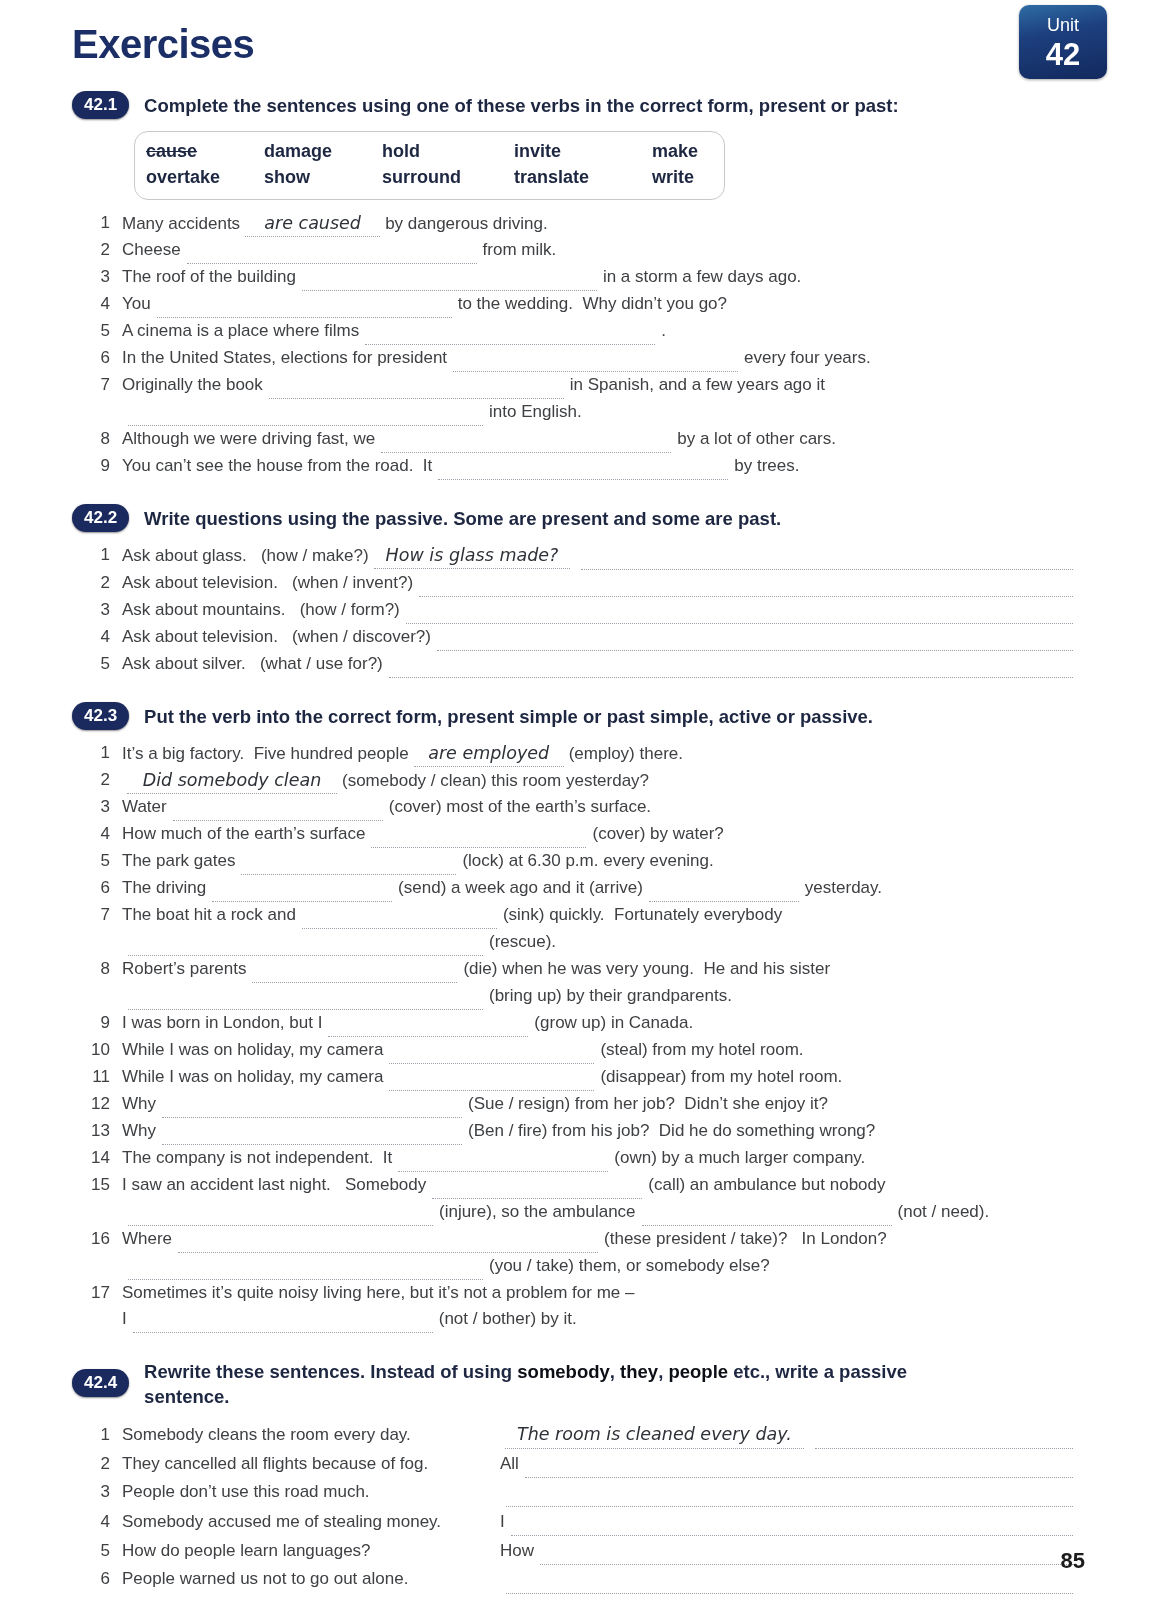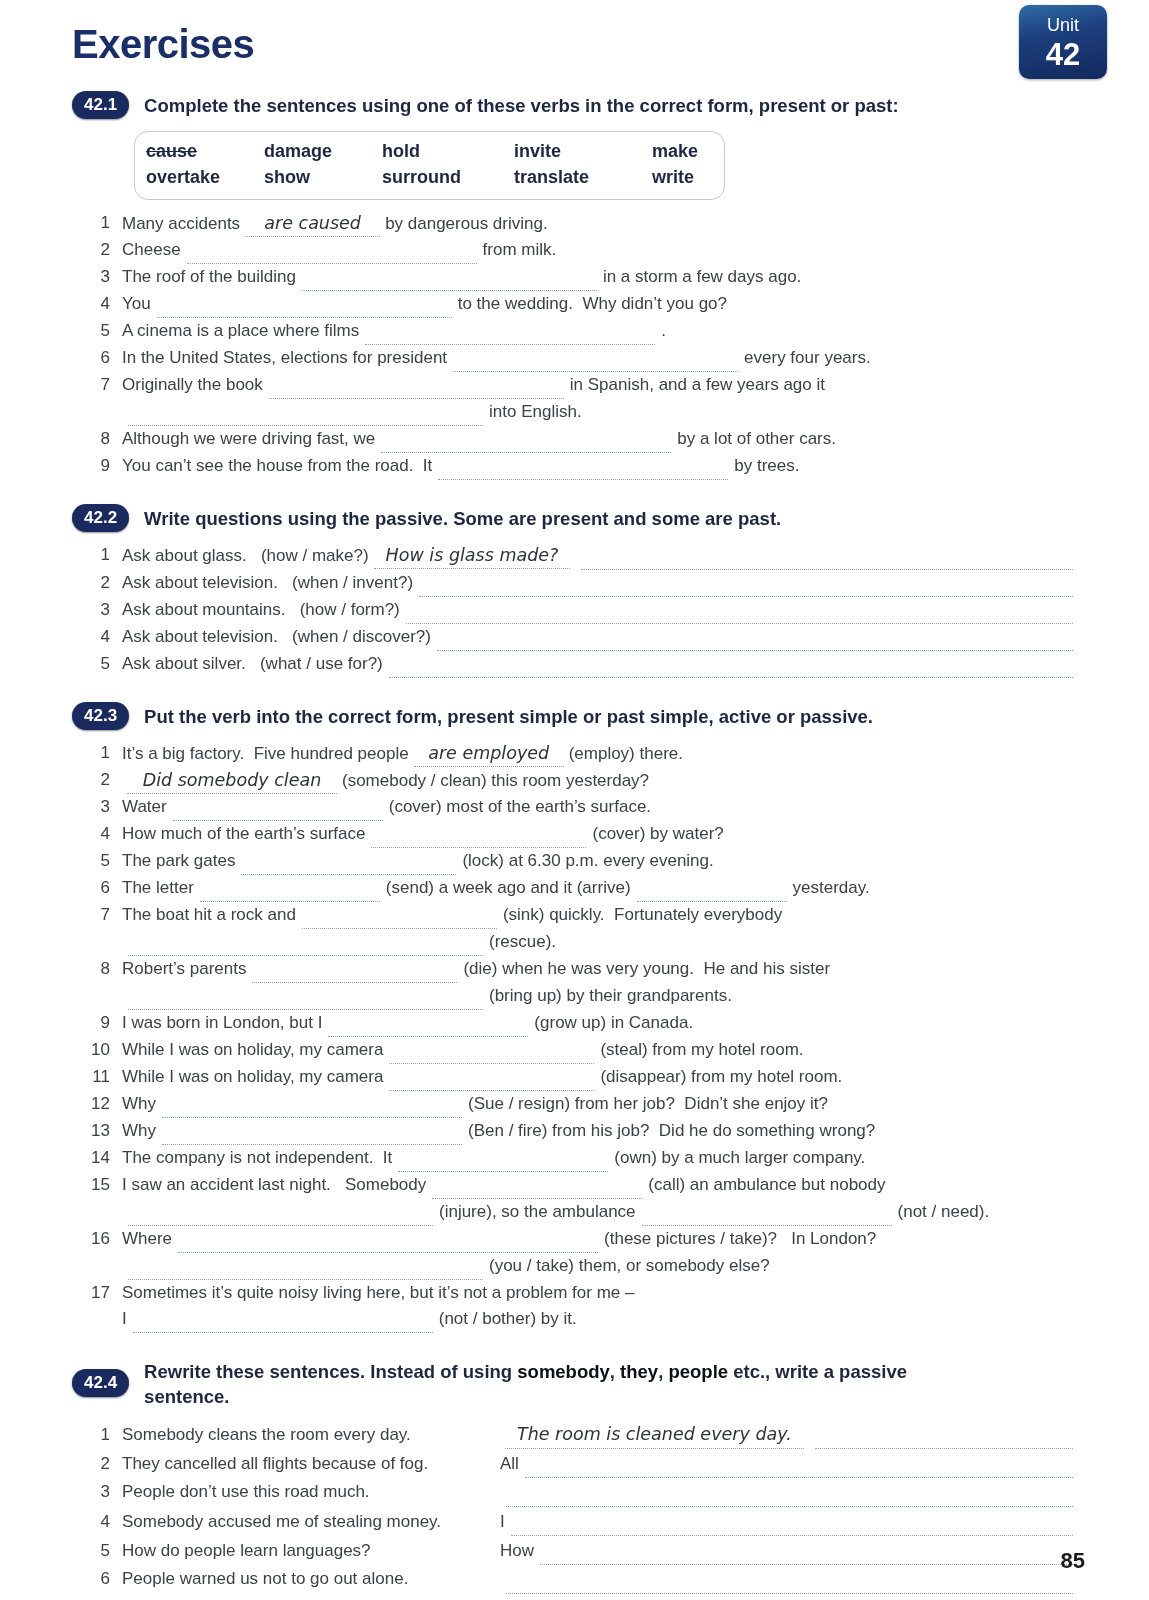--- a/index.html
+++ b/index.html
@@ -317,21 +317,21 @@
                 <span class="seg-text">The park gates</span>
                 <span class="blank" style="width: 215px;">&nbsp;</span>
                 <span class="seg-text">(lock) at 6.30 p.m. every evening.</span>
               </div>
             </div>
           </div>
           <div class="item">
             <span class="item-num">6</span>
             <div class="item-lines">
               <div class="line">
-                <span class="seg-text">The letter</span>
+                <span class="seg-text">The driving</span>
                 <span class="blank" style="width: 180px;">&nbsp;</span>
                 <span class="seg-text">(send) a week ago and it (arrive)</span>
                 <span class="blank" style="width: 150px;">&nbsp;</span>
                 <span class="seg-text">yesterday.</span>
               </div>
             </div>
           </div>
           <div class="item">
             <span class="item-num">7</span>
             <div class="item-lines">
@@ -435,21 +435,21 @@
                 <span class="seg-text">(not / need).</span>
               </div>
             </div>
           </div>
           <div class="item">
             <span class="item-num">16</span>
             <div class="item-lines">
               <div class="line">
                 <span class="seg-text">Where</span>
                 <span class="blank" style="width: 420px;">&nbsp;</span>
-                <span class="seg-text">(these pictures / take)?   In London?</span>
+                <span class="seg-text">(these president / take)?   In London?</span>
               </div>
               <div class="line">
                 <span class="blank" style="width: 355px;">&nbsp;</span>
                 <span class="seg-text">(you / take) them, or somebody else?</span>
               </div>
             </div>
           </div>
           <div class="item">
             <span class="item-num">17</span>
             <div class="item-lines">

